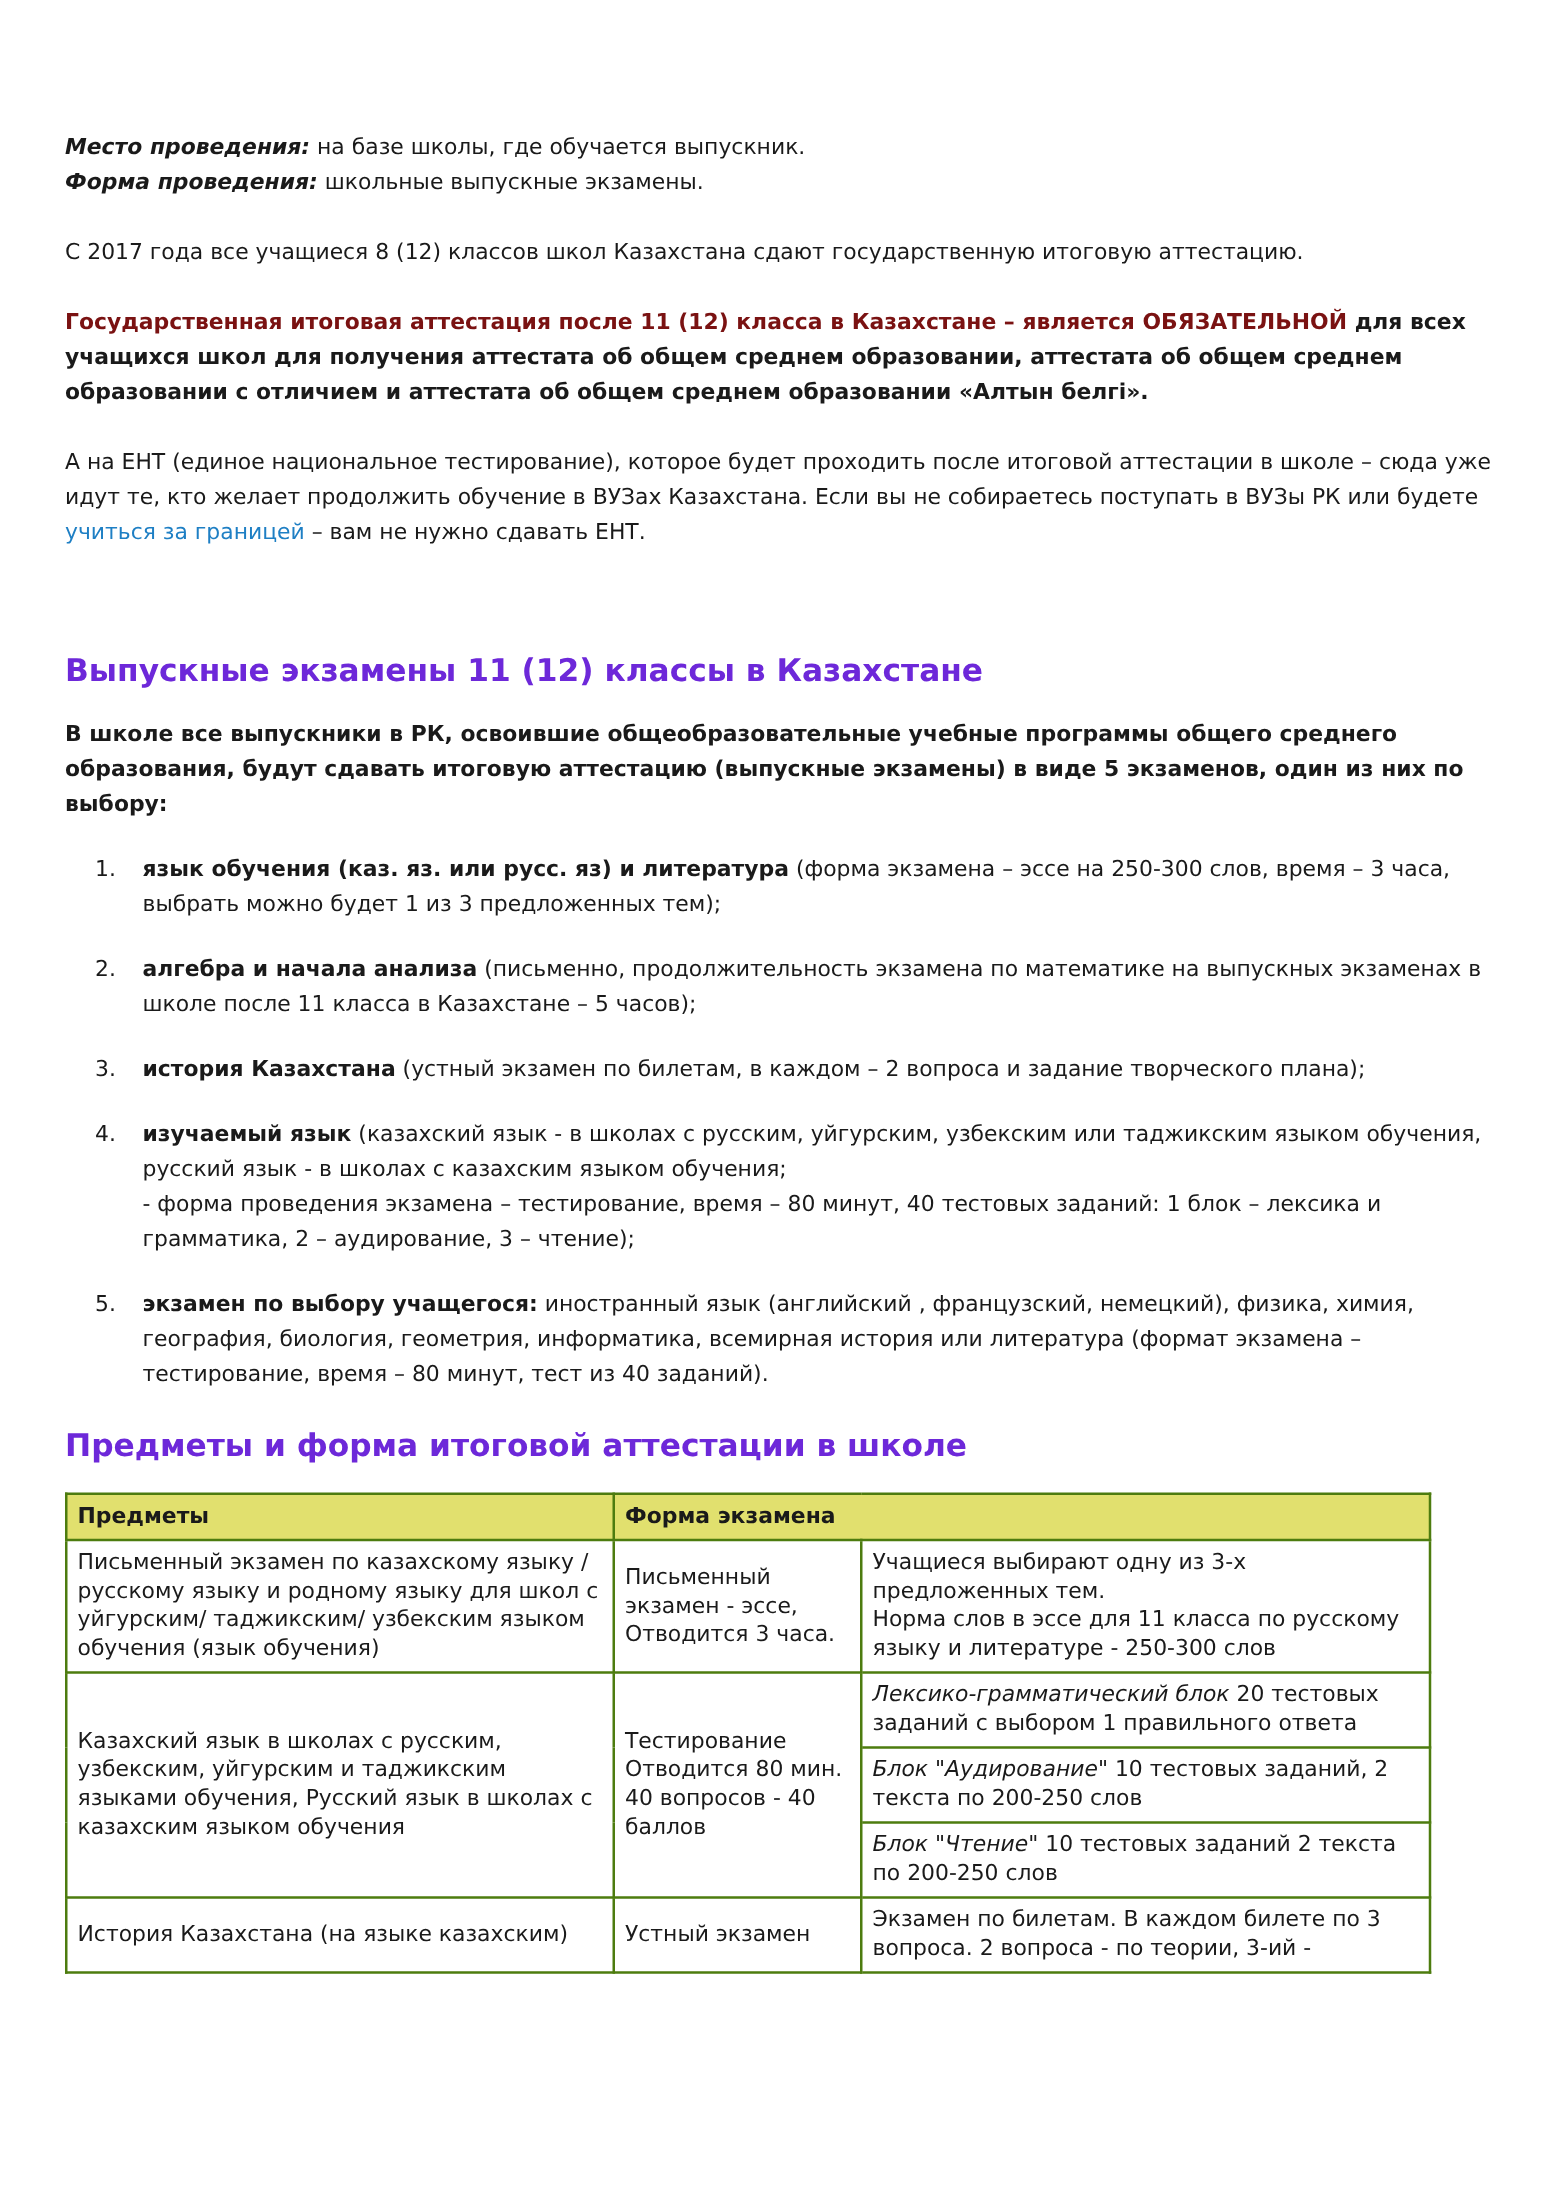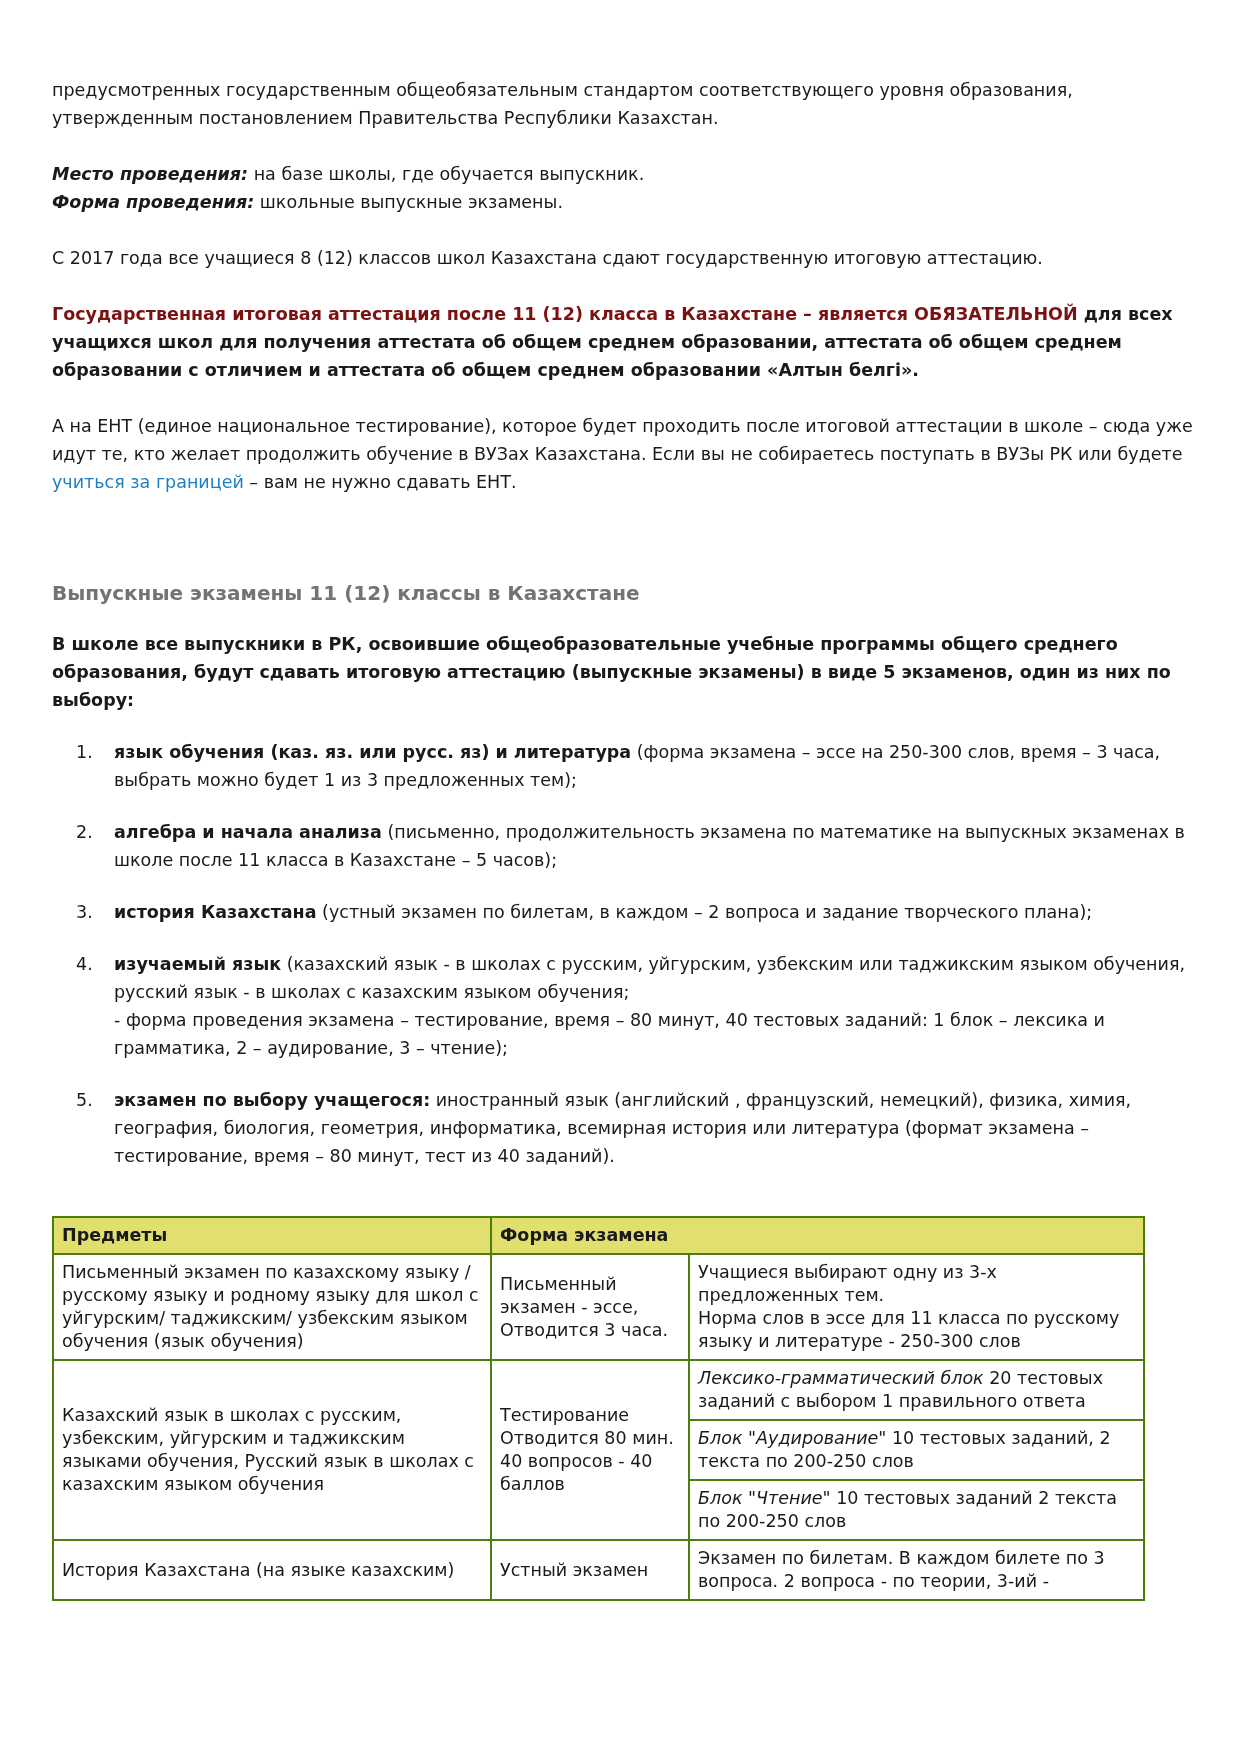--- a/index.html
+++ b/index.html
@@ -9,42 +9,38 @@
       font-size: 17.5px; line-height: 28px;
     }
     .page { position: absolute; left: 52px; top: 76px; width: 1150px; }
     p { margin: 0; }
     .gap28 { height: 28px; }
     .b { font-weight: bold; }
     .bi { font-weight: bold; font-style: italic; }
     .red { color: #7a1212; font-weight: bold; margin-top: 33px; }
     .link { color: #1e7fc4; text-decoration: none; }
     h2 {
-      margin: 0; color: #737373; font-size: 20px; font-weight: bold; line-height: 34px;
+      margin: 0; color: #6d28d9; font-size: 25px; font-weight: bold; line-height: 34px;
     }
     ol { margin: 0; padding: 0; list-style: none; }
     ol li { position: relative; padding-left: 62px; margin-bottom: 24px; }
     ol li .num { position: absolute; left: 24px; top: 0; }
     table {
       border-collapse: collapse; width: 1093px; margin-left: 0;
       font-size: 17.5px; line-height: 23px; color: #1a1a1a;
     }
     th, td { border: 2px solid #4d7c0f; padding: 6px 8px; text-align: left; vertical-align: middle; }
     th { background: #e1e06e; font-weight: bold; height: 22px; }
     td.sub { vertical-align: top; }
     .i { font-style: italic; }
   </style>
 </head>
 <body>
 
 <div class="page">
-  <p>
-    <span>предусмотренных государственным общеобязательным стандартом соответствующего уровня образования,</span><br>
-    <span>утвержденным постановлением Правительства Республики Казахстан.</span>
-  </p>
   <div class="gap28"></div>
   <p><span class="bi">Место проведения:</span><span> на базе школы, где обучается выпускник.</span></p>
   <p><span class="bi">Форма проведения:</span><span> школьные выпускные экзамены.</span></p>
   <div class="gap28"></div>
   <p>С 2017 года все учащиеся 8 (12) классов школ Казахстана сдают государственную итоговую аттестацию.</p>
   <div class="gap28"></div>
   <p><span class="red">Государственная итоговая аттестация после 11 (12) класса в Казахстане – является ОБЯЗАТЕЛЬНОЙ</span><span class="b"> для всех учащихся школ для получения аттестата об общем среднем образовании, аттестата об общем среднем образовании с отличием и аттестата об общем среднем образовании «Алтын белгі».</span></p>
   <div class="gap28"></div>
   <p><span>А на ЕНТ (единое национальное тестирование), которое будет проходить после итоговой аттестации в школе – сюда уже идут те, кто желает продолжить обучение в ВУЗах Казахстана. Если вы не собираетесь поступать в ВУЗы РК или будете </span><a class="link" href="#">учиться за границей</a><span> – вам не нужно сдавать ЕНТ.</span></p>
 
@@ -56,20 +52,21 @@
 
   <ol>
     <li><span class="num">1.</span><span class="b">язык обучения (каз. яз. или русс. яз) и литература</span><span> (форма экзамена – эссе на 250-300 слов, время – 3 часа, выбрать можно будет 1 из 3 предложенных тем);</span></li>
     <li><span class="num">2.</span><span class="b">алгебра и начала анализа</span><span> (письменно, продолжительность экзамена по математике на выпускных экзаменах в школе после 11 класса в Казахстане – 5 часов);</span></li>
     <li><span class="num">3.</span><span class="b">история Казахстана</span><span> (устный экзамен по билетам, в каждом – 2 вопроса и задание творческого плана);</span></li>
     <li><span class="num">4.</span><span class="b">изучаемый язык</span><span> (казахский язык - в школах с русским, уйгурским, узбекским или таджикским языком обучения, русский язык - в школах с казахским языком обучения;</span><br><span>- форма проведения экзамена – тестирование, время – 80 минут, 40 тестовых заданий: 1 блок – лексика и грамматика, 2 – аудирование, 3 – чтение);</span></li>
     <li><span class="num">5.</span><span class="b">экзамен по выбору учащегося:</span><span> иностранный язык (английский , французский, немецкий), физика, химия, география, биология, геометрия, информатика, всемирная история или литература (формат экзамена – тестирование, время – 80 минут, тест из 40 заданий).</span></li>
   </ol>
 
   <div style="height:2px"></div>
+  <h2>Предметы и форма итоговой аттестации в школе</h2>
   <div style="height:20px"></div>
 
   <table>
     <tbody>
         <tr>
       <th style="width:420px">Предметы</th>
       <th colspan="2">Форма экзамена</th>
     </tr>
     <tr>
       <td>Письменный экзамен по казахскому языку /русскому языку и родному языку для школ с уйгурским/ таджикским/ узбекским языком обучения (язык обучения)</td>

